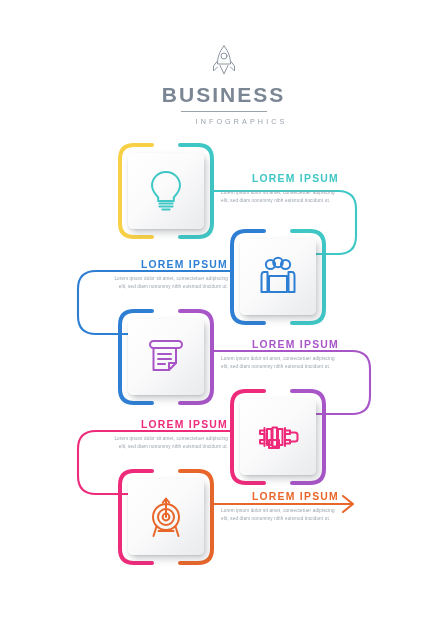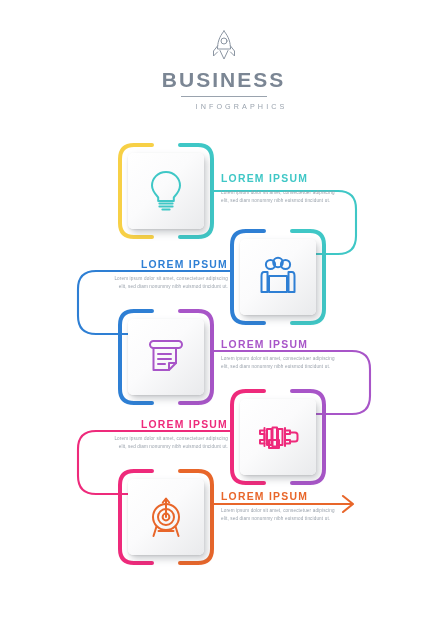--- a/index.html
+++ b/index.html
@@ -6,21 +6,21 @@
   body {
     width:447px; height:626px;
     background:#ffffff;
     font-family:"Liberation Sans", sans-serif;
     overflow:hidden;
     position:relative;
   }
   #stage { position:relative; width:447px; height:626px; }
 
   
-  .header { position:absolute; left:0; top:29px; width:447px; text-align:center; }
+  .header { position:absolute; left:0; top:44px; width:447px; text-align:center; }
   .rocket { display:block; margin:0 auto 6px auto; }
   .brand-title {
     font-size:21px; letter-spacing:2.0px; color:#7b8694;
     font-weight:700; line-height:1;
   }
   .brand-rule { width:86px; height:1px; background:#9aa3ae; margin:6px auto 5px auto; }
   .brand-sub {
     font-size:7.2px; letter-spacing:3.1px; color:#9aa3ae; font-weight:400;padding-left:36px;
   }
 
@@ -38,21 +38,21 @@
   }
   .tile svg { display:block; }
 
   
   .bracket { position:absolute; left:0; top:0; width:96px; height:96px; overflow:visible; }
 
   
   .txt { position:absolute; width:118px; }
   .txt .head {
     font-size:10.4px; font-weight:700; letter-spacing:1.25px;
-    line-height:1.1; margin-bottom:5px;
+    line-height:1.1; margin-bottom:5px;text-align:right;
   }
   .txt .body {
     font-size:4.6px; line-height:1.72; color:#9aa2ac; letter-spacing:.15px;
   }
   .txt.right { text-align:right; }
   .txt.left  { text-align:left; }
 </style>
 </head>
 <body>
 

